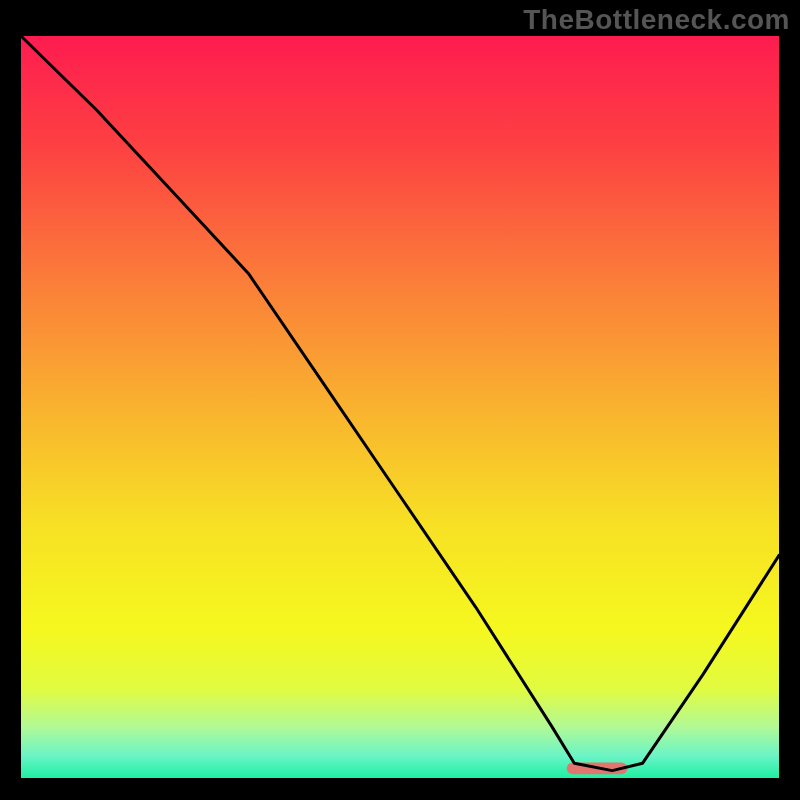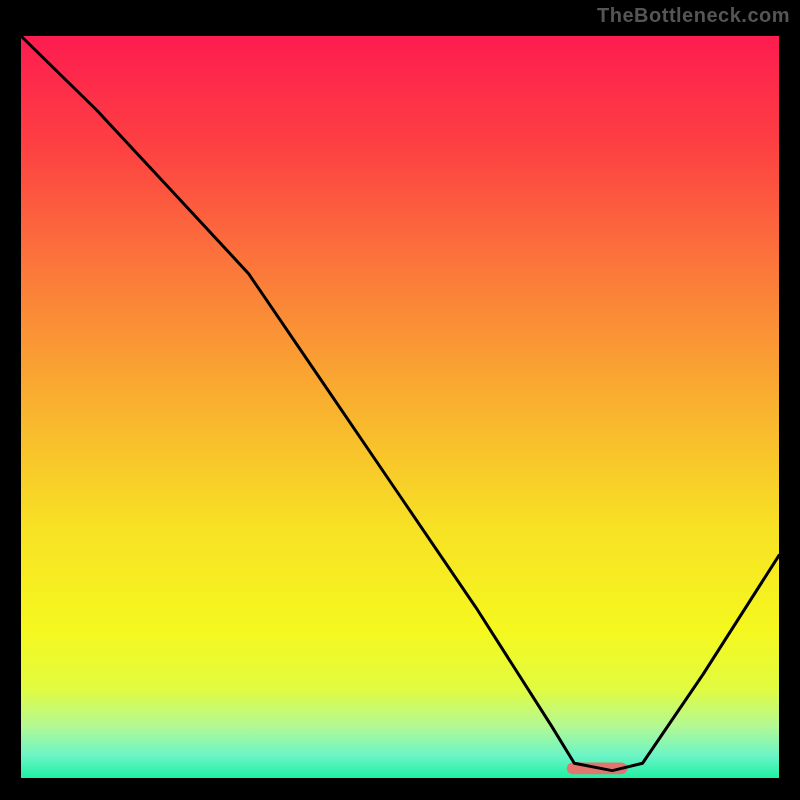--- a/index.html
+++ b/index.html
@@ -17,21 +17,21 @@
     width: 800px;
     height: 800px;
     background: #000;
   }
   .watermark {
     position: absolute;
     top: 4px;
     right: 10px;
     color: #555;
     font-family: Arial, Helvetica, sans-serif;
-    font-size: 20px;
+    font-size: 28px;
     font-weight: 600;
     letter-spacing: 0.5px;
     z-index: 5;
     user-select: none;
   }
   svg {
     position: absolute;
     left: 0;
     top: 0;
   }

